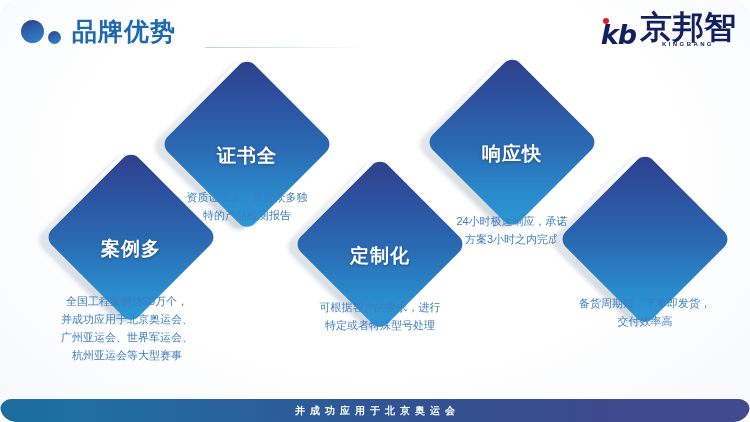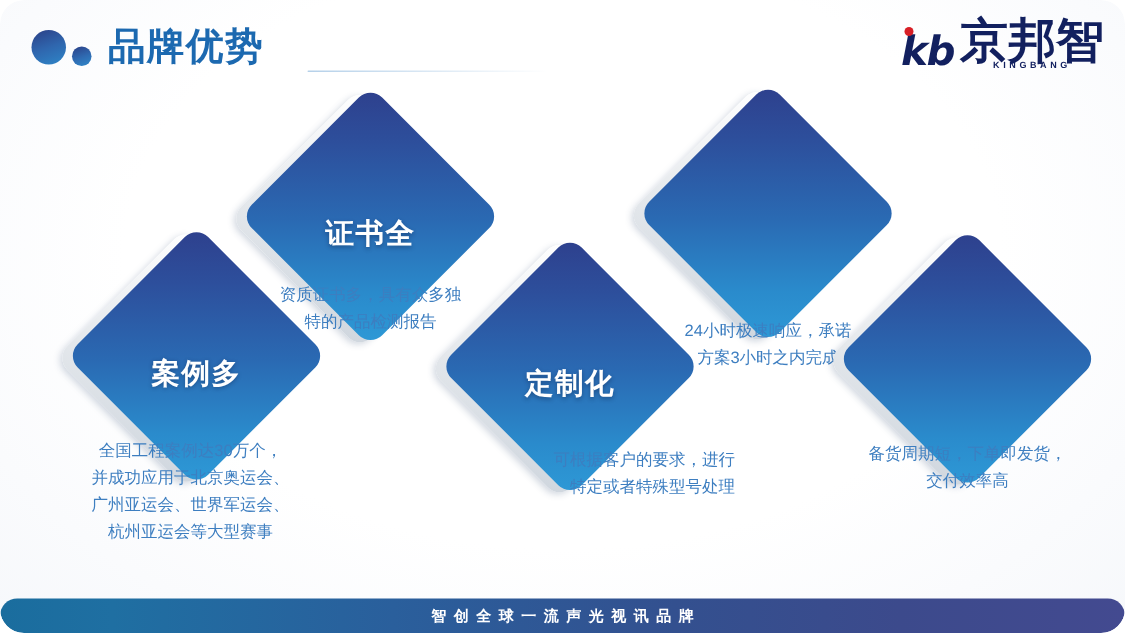--- a/index.html
+++ b/index.html
@@ -202,38 +202,39 @@
   <div class="caption" style="left:137px; top:188px; width:220px;">资质证书多，具有众多独
 特的产品检测报告</div>
 
   <div class="dia-wrap" style="left:296px; top:160px; width:168px; height:168px;">
     <div class="dia">
       <div class="shadow"></div>
       <div class="face"></div>
       <div class="label">定制化</div>
     </div>
   </div>
-  <div class="caption" style="left:270px; top:298px; width:220px;text-align:right;">可根据客户的要求，进行
+  <div class="caption" style="left:270px; top:298px; width:220px;">可根据客户的要求，进行
 特定或者特殊型号处理</div>
 
   <div class="dia-wrap" style="left:428px; top:58px; width:168px; height:168px;">
     <div class="dia">
       <div class="shadow"></div>
       <div class="face"></div>
+      <div class="label">响应快</div>
     </div>
   </div>
   <div class="caption" style="left:402px; top:212px; width:220px;">24小时极速响应，承诺
 方案3小时之内完成</div>
 
   <div class="dia-wrap" style="left:561px; top:155px; width:168px; height:168px;">
     <div class="dia">
       <div class="shadow"></div>
       <div class="face"></div>
     </div>
   </div>
   <div class="caption" style="left:535px; top:294px; width:220px;">备货周期短，下单即发货，
 交付效率高</div>
 
   <div class="footer">
-    <div class="footer-text">智创全球一流声光视讯品牌</div>
+    <div class="footer-text">并成功应用于北京奥运会</div>
   </div>
 
 </div>
 
 </body></html>

